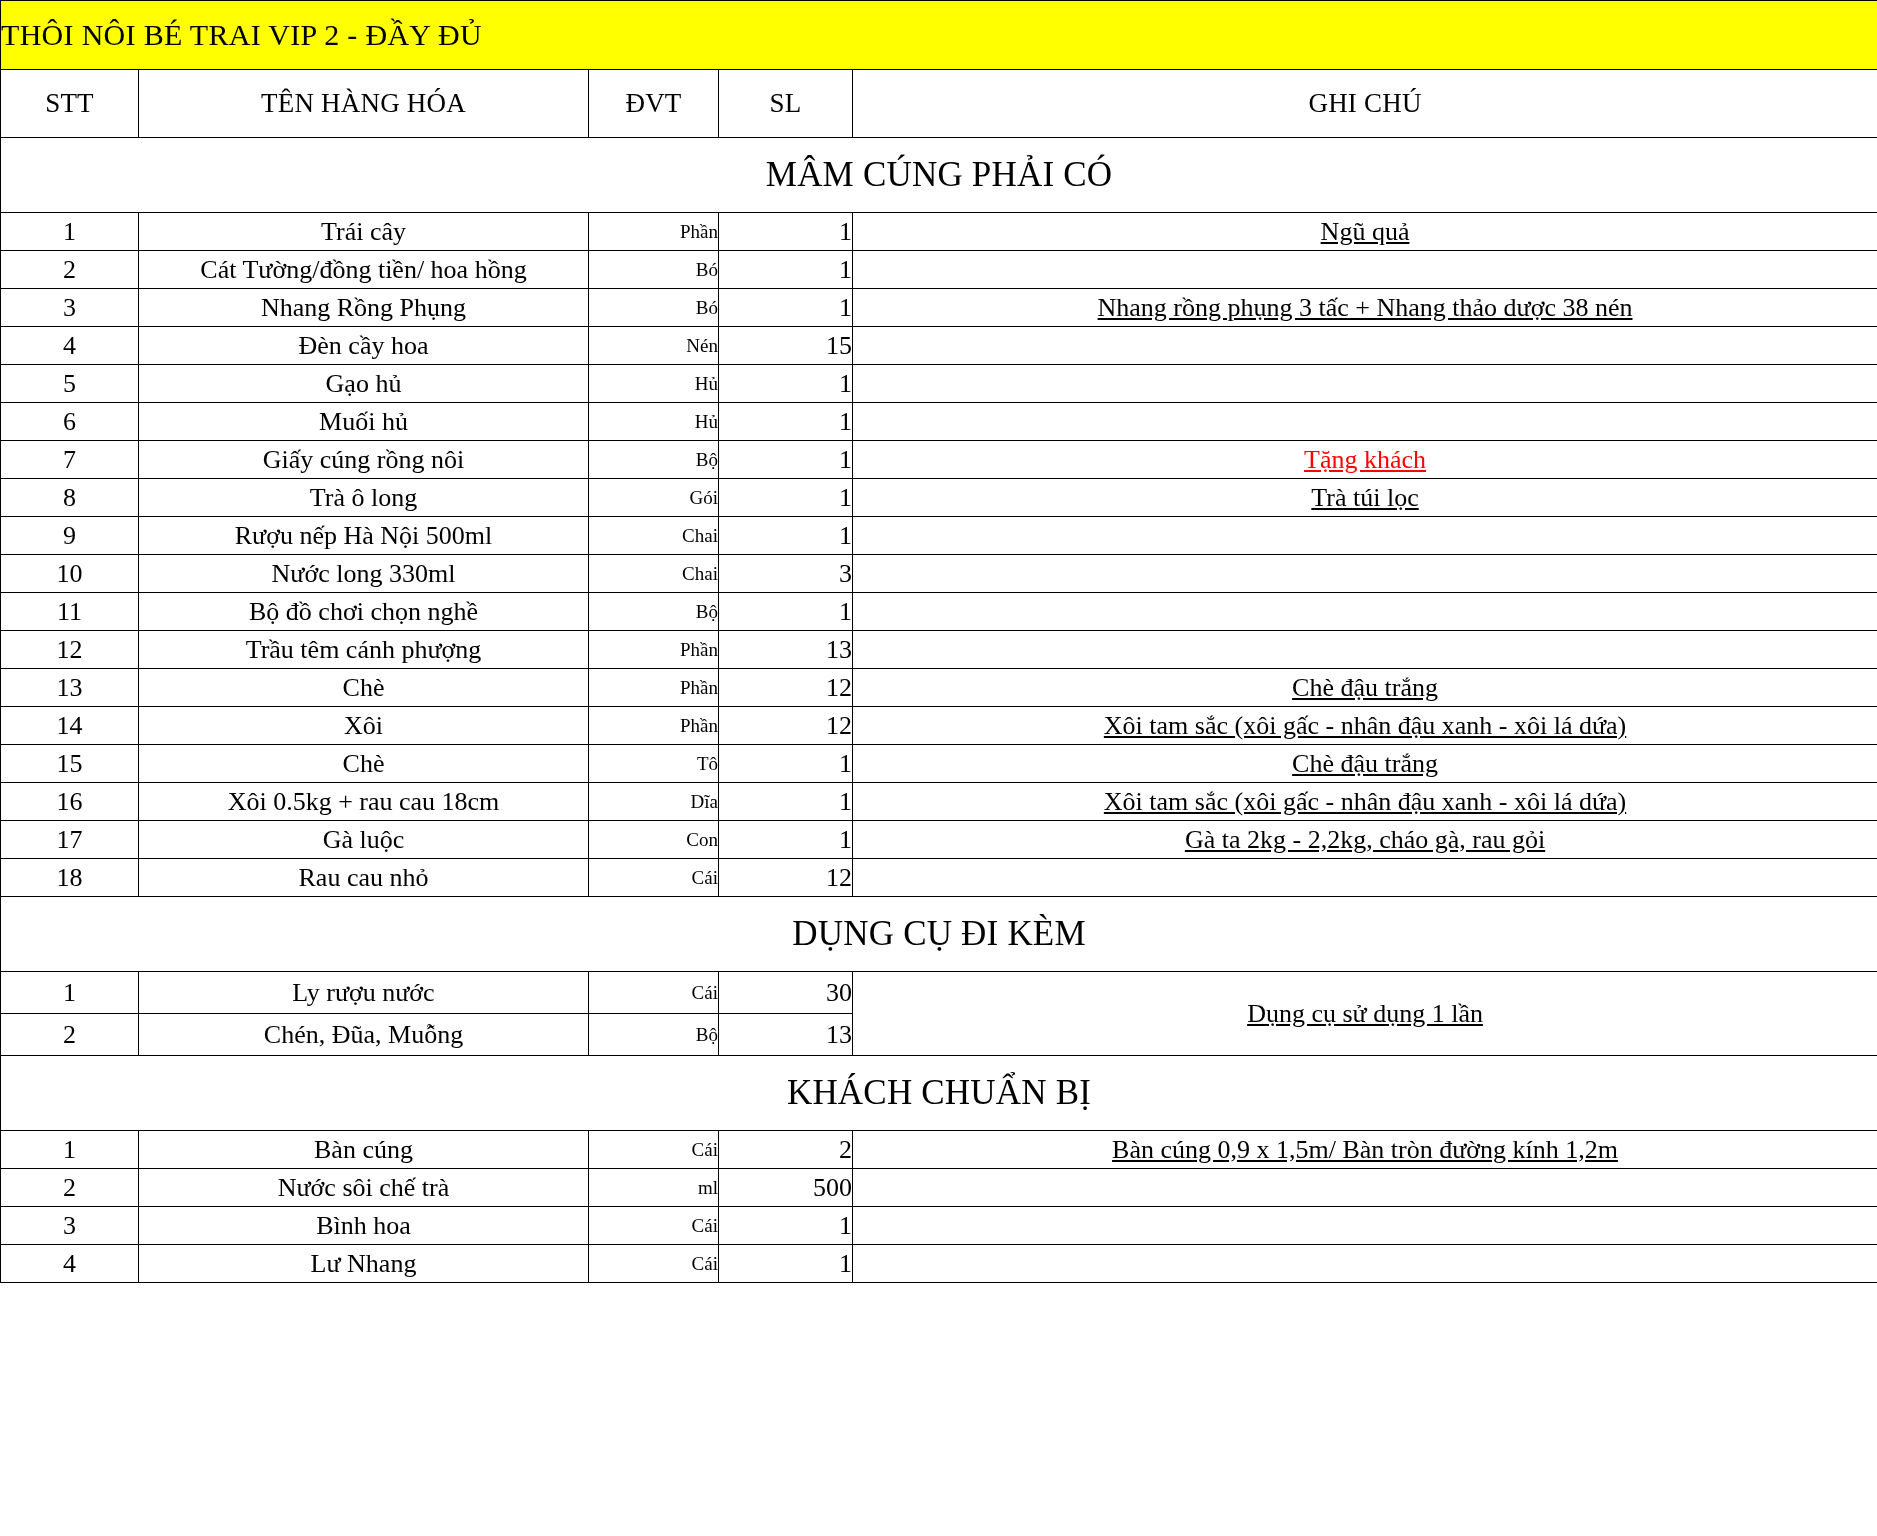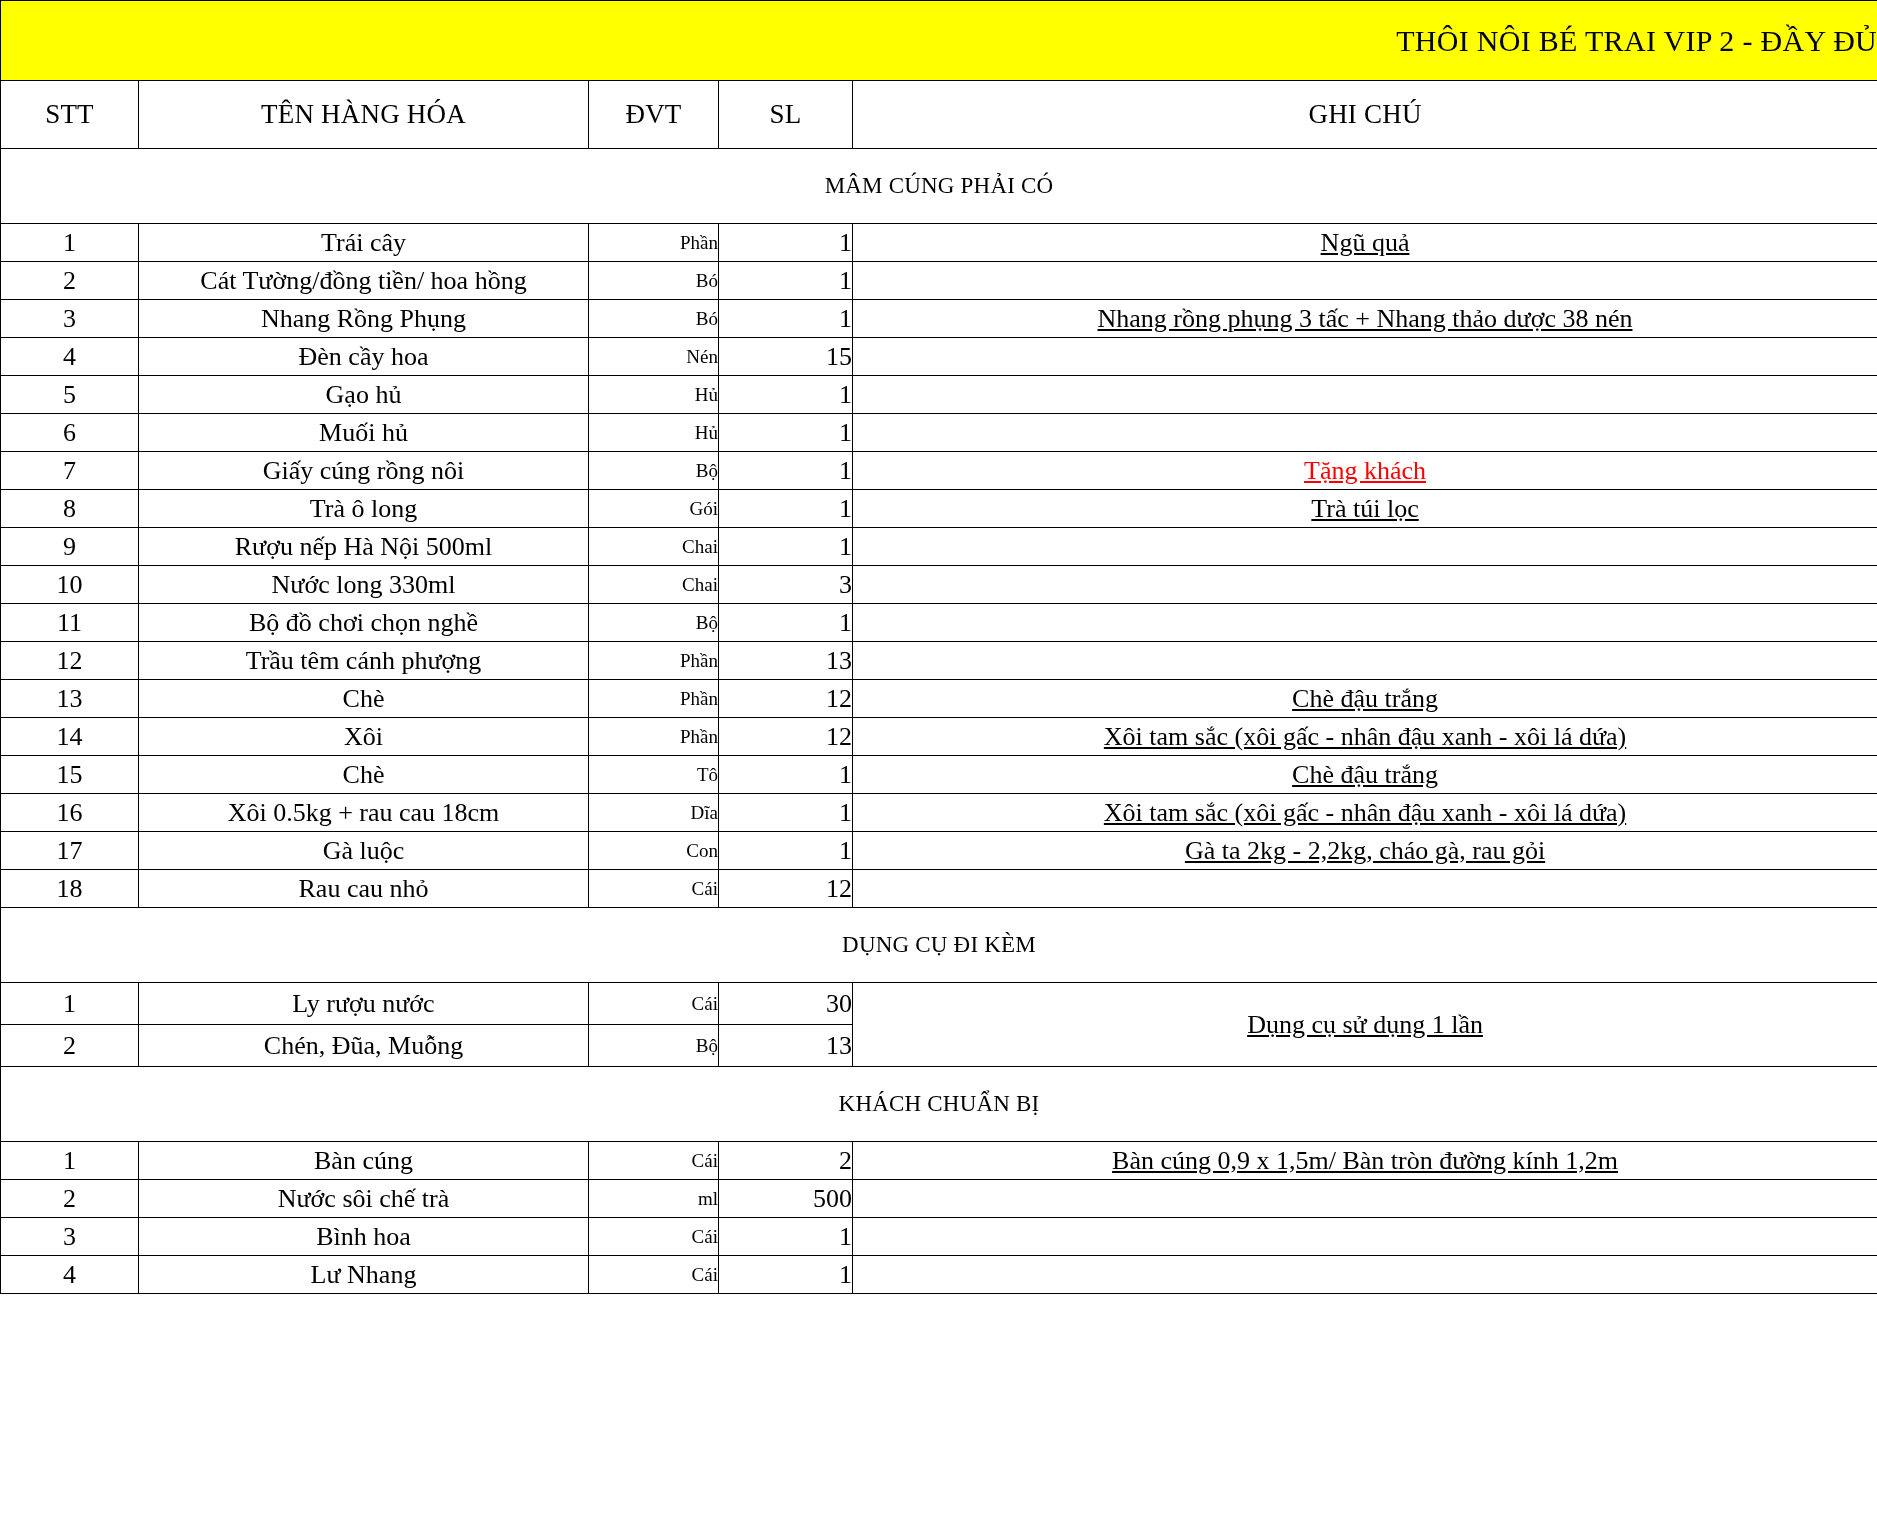--- a/index.html
+++ b/index.html
@@ -36,42 +36,42 @@
   
   col.c-stt  { width: 138px; }
   col.c-name { width: 450px; }
   col.c-dvt  { width: 130px; }
   col.c-sl   { width: 134px; }
   col.c-note { width: 1025px; }
 
   
   .title-cell {
     background: #ffff00;
-    height: 80px;
-    text-align: right;
+    height: 69px;
+    text-align: left;
     font-size: 30px;
     font-weight: bold;
     letter-spacing: 0.3px;
   }
 
   
   .head-cell {
     height: 68px;
     text-align: center;
     font-size: 27px;
     font-weight: bold;
     letter-spacing: 0.2px;
     margin-top: 13px;
   }
 
   
   .section-cell {
     height: 75px;
     text-align: center;
-    font-size: 23px;
+    font-size: 35px;
     font-weight: bold;
     letter-spacing: 0.2px;
   }
 
   
   .cell-stt {
     text-align: center;
     font-size: 26px;
     height: 38px;
     padding: 0 4px;

